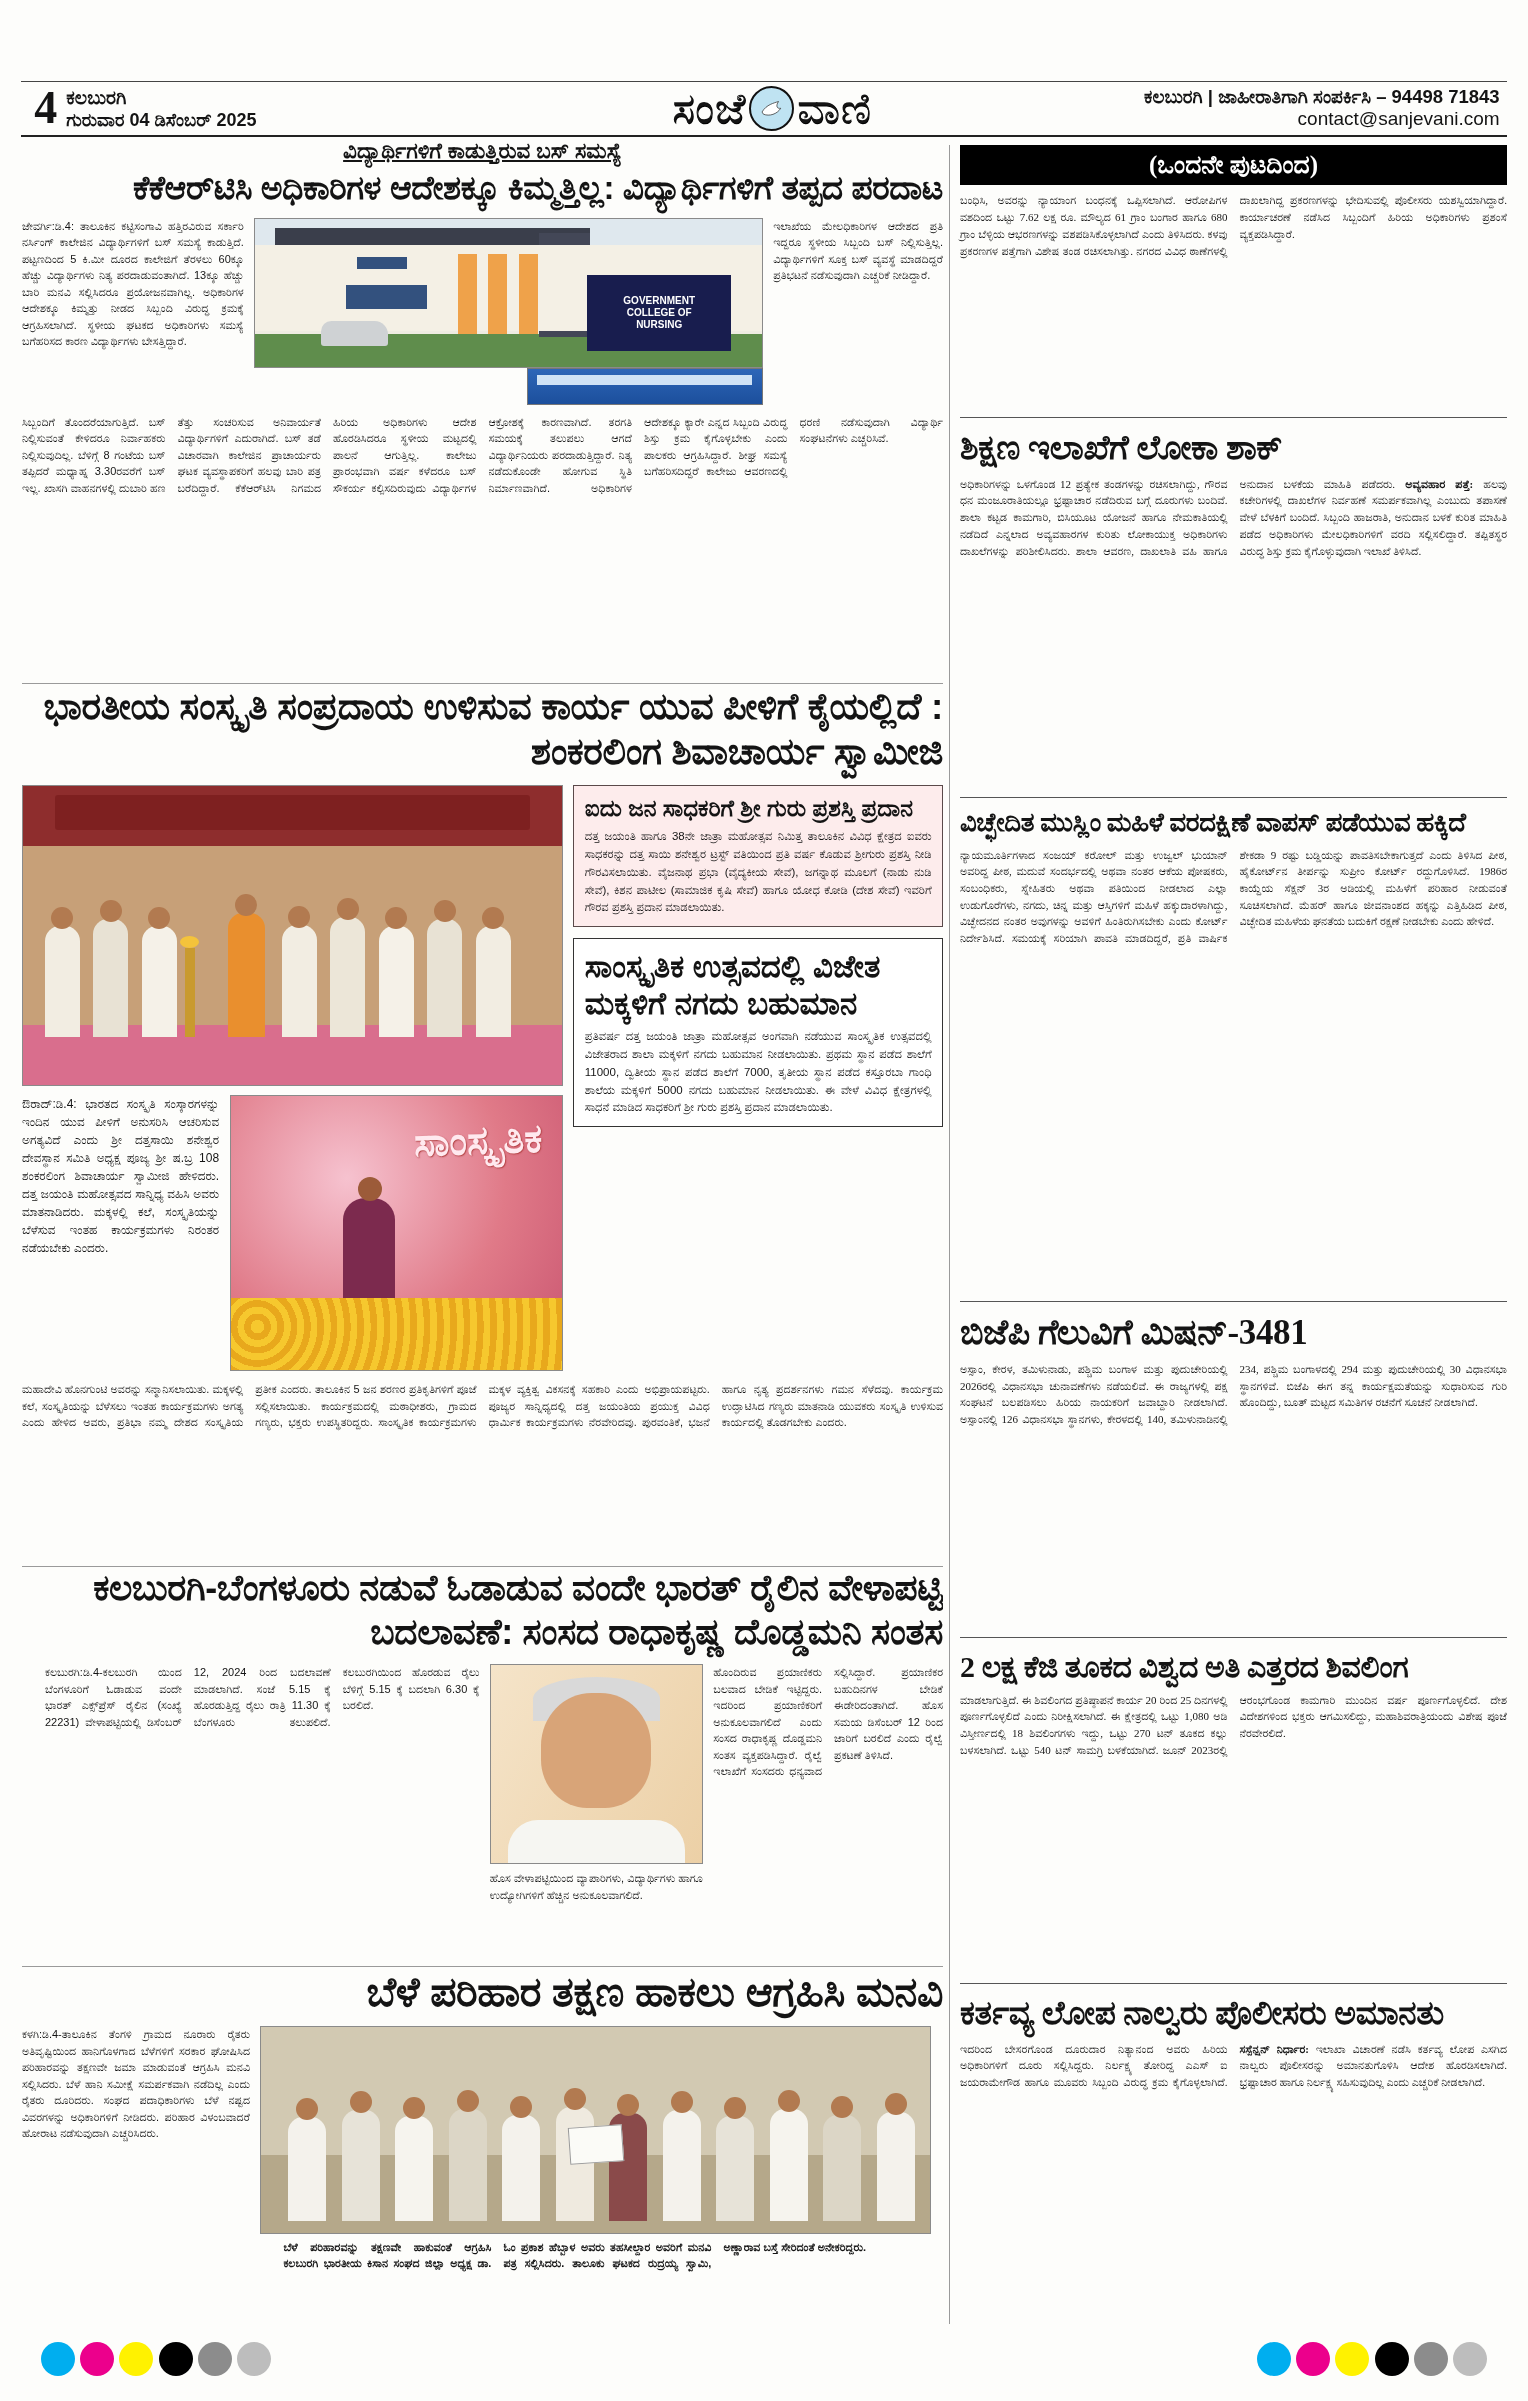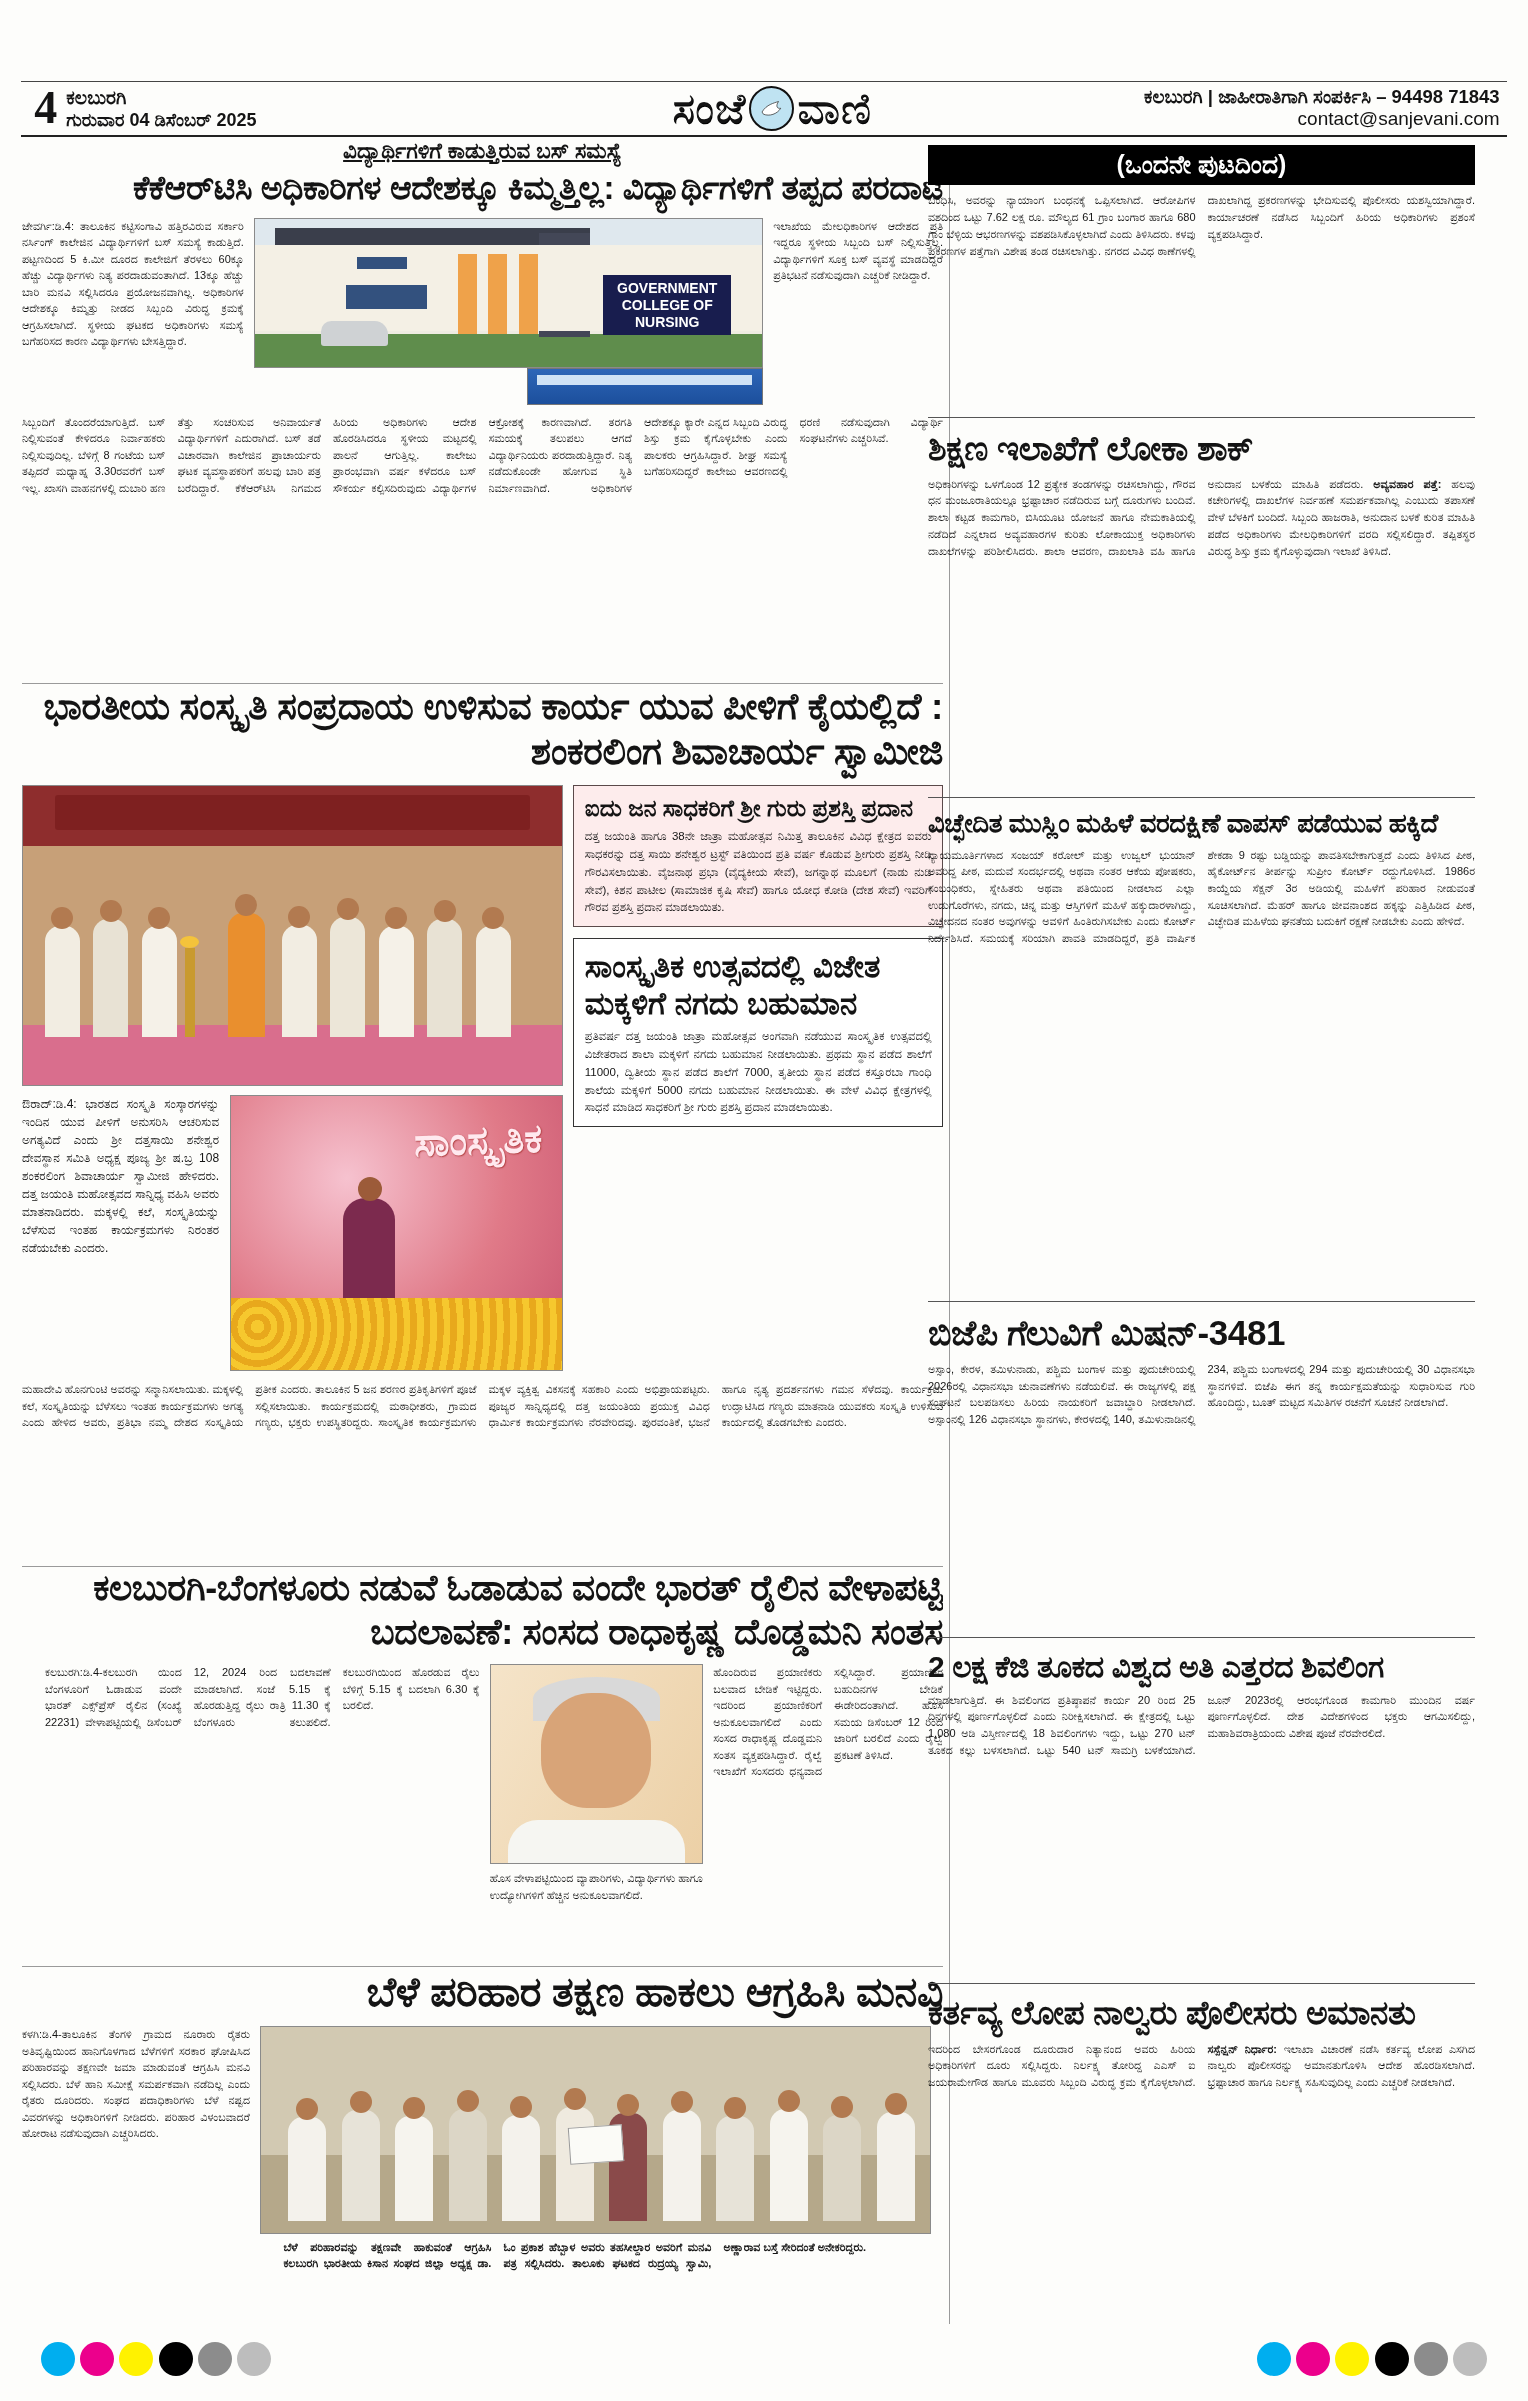--- a/index.html
+++ b/index.html
@@ -17,21 +17,21 @@
   .mast-txt{font-size:43px;font-weight:normal;font-family:"Liberation Serif",serif;
             letter-spacing:0.7px;text-shadow:0.7px 0.7px 0 #000;}
   .dove{width:41px;height:41px;border-radius:50%;background:#bfe3f2;border:2.2px solid #111;
         display:flex;align-items:center;justify-content:center;}
   .hdr-right{position:absolute;right:7.4px;top:4.4px;text-align:right;}
   .contact1{font-size:18.5px;font-weight:bold;}
   .contact2{font-size:19px;}
   
   .vrule{position:absolute;left:949px;top:145px;bottom:77px;width:0.7px;background:#9a9a9a;}
   .leftsec{position:absolute;left:22px;top:139px;width:921px;height:2188px;}
-  .rightsec{position:absolute;left:928px;top:145px;width:547px;height:2183px;}
+  .rightsec{position:absolute;left:960px;top:145px;width:547px;height:2183px;font-family:Liberation Serif, serif;}
   .art{position:absolute;left:0;width:921px;overflow:hidden;}
   .kicker{font-size:21.4px;font-weight:bold;text-align:center;text-decoration:underline;}
   .hl{font-weight:bold;text-align:right;line-height:1.22;letter-spacing:-0.4px;}
   .hl-a{font-size:33px;margin-top:4.4px;}
   .hl-b{font-size:37px;}
   .hl-c{font-size:36px;}
   .hl-d{font-size:41px;margin-bottom:3px;}
   .bodytxt{font-size:11px;line-height:1.5;text-align:justify;}
   .cols2{columns:2;column-gap:12px;}
   .cols3{columns:3;column-gap:12px;margin-left:23px;}
@@ -43,21 +43,21 @@
   .ph{position:relative;overflow:hidden;border:0.7px solid #8a8a8a;background:#ddd;}
   
   .pa{height:148px;background:linear-gradient(#dfe8ee 0 26%,#efece2 26% 78%,#5f8d4c 78% 100%);}
   .pa-roof{position:absolute;top:6%;left:4%;width:62%;height:12%;background:#3a3e4b;}
   .pa-tower{position:absolute;top:10%;left:56%;width:10%;height:70%;background:#434757;}
   .pa-facade{position:absolute;top:18%;left:0;width:100%;height:58%;background:#f4f0e5;}
   .pa-pill{position:absolute;top:24%;height:54%;width:19px;background:#efa24a;}
   .pa-win{position:absolute;background:#33517e;}
   .pa-sign{position:absolute;top:38%;right:6%;width:21%;height:26%;background:#181d4e;color:#fff;
            display:flex;align-items:center;justify-content:center;text-align:center;
-           font-size:14px;font-weight:bold;line-height:1.2;padding:11px;}
+           font-size:10px;font-weight:bold;line-height:1.2;padding:19px;}
   .pa-car{position:absolute;bottom:14%;left:13%;width:67px;height:25px;background:#cfd2d4;border-radius:10.4px 13.3px 3px 3px;}
   .pa-bus{margin-left:auto;width:46%;height:35px;background:linear-gradient(#2d66b8,#1c4f9c);
           border:0.7px solid #777;position:relative;}
   .pa-bus:before{content:"";position:absolute;top:6px;left:4%;width:92%;height:10.4px;background:#cfe2f5;}
   
   .pb1{height:299px;background:linear-gradient(#8e2d2d 0 20%,#c7a078 20% 80%,#d96e8d 80% 100%);}
   .pb1-banner{position:absolute;top:3%;left:6%;width:88%;height:12%;background:#7c1f1f;
               border-radius:3px;opacity:.9;}
   .fig{position:absolute;border-radius:15px 15px 0 0;}
   .fig:before{content:"";position:absolute;top:-19px;left:50%;transform:translateX(-50%);

